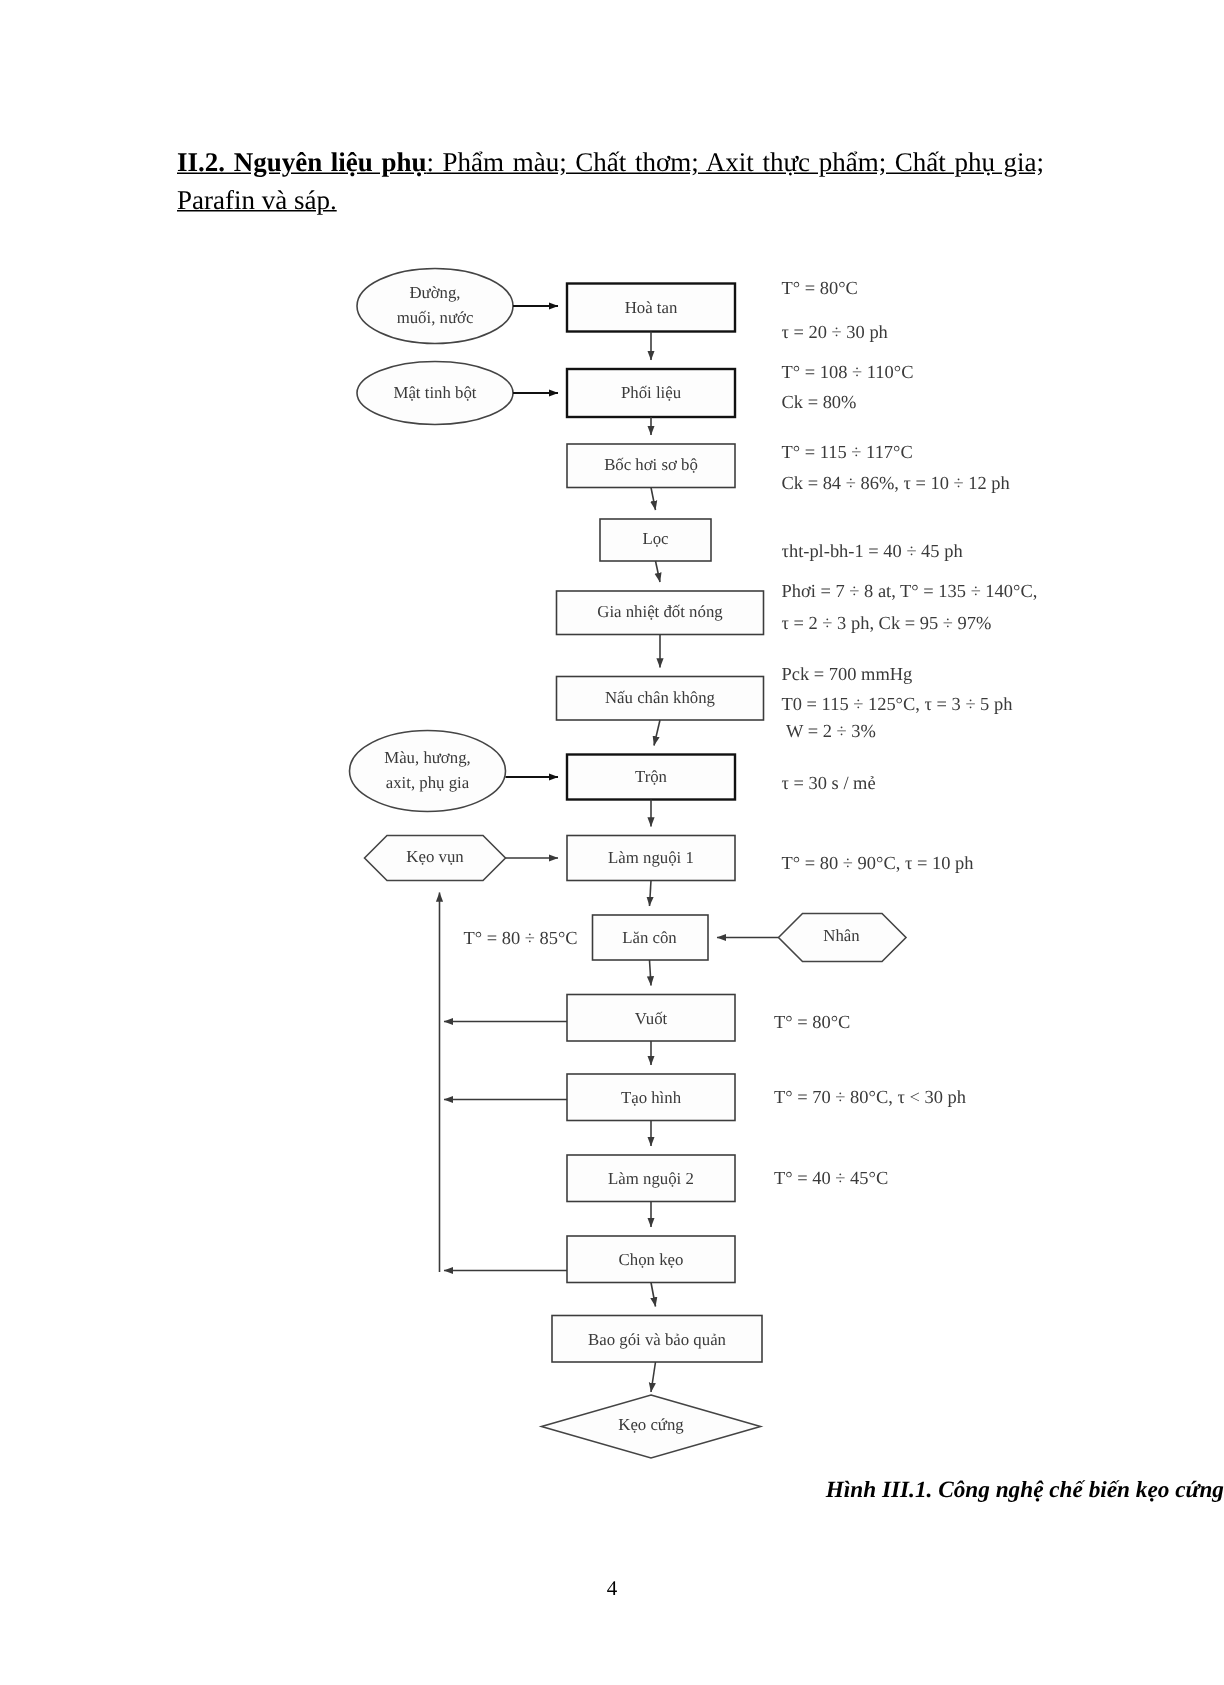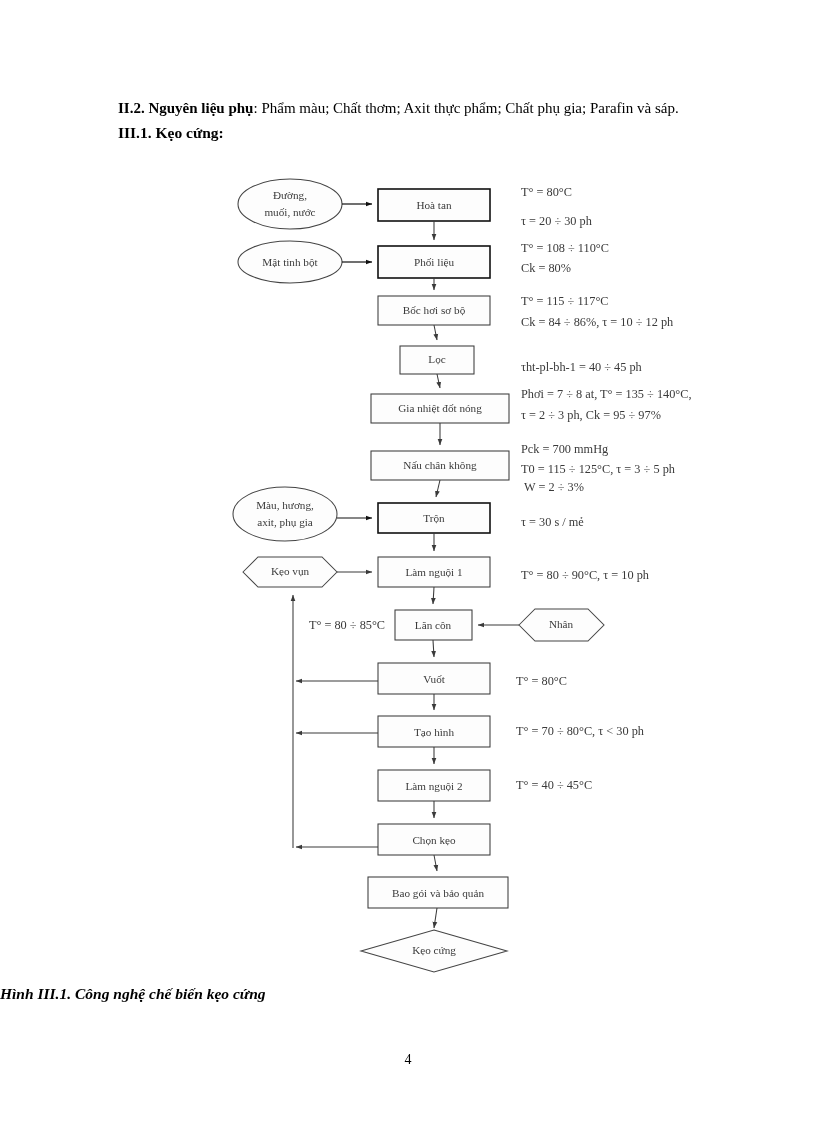--- a/index.html
+++ b/index.html
@@ -17,24 +17,25 @@
   }
 
   
   .text-block {
     position: absolute;
     left: 118px;
     top: 96px;
     width: 578px;
   }
   .para {
-    font-size: 15px;
+    font-size: 18px;
     line-height: 25px;
     text-align: justify;
     margin: 0;
+    text-decoration: underline;
   }
   .para .lead { font-weight: bold; }
   .heading {
     font-size: 16px;
     font-weight: bold;
     line-height: 25px;
     margin: 0;
     letter-spacing: 0.1px;
   }
   .subheading {
@@ -97,21 +98,21 @@
     fill: #2b2b2b;
     text-anchor: middle;
   }
 
   
   .caption {
     position: absolute;
     left: 0;
     top: 985px;
     width: 816px;
-    text-align: left;
+    text-align: right;
     font-family: "Liberation Serif", serif;
     font-weight: bold;
     font-style: italic;
     font-size: 15.5px;
   }
   .page-number {
     position: absolute;
     left: 0;
     top: 1052px;
     width: 816px;
@@ -120,21 +121,20 @@
     font-size: 14px;
   }
 </style>
 </head>
 <body>
 
 <div class="text-block">
   <p class="para">
     <span class="lead">II.2. Nguyên liệu phụ</span><span>: Phẩm màu; Chất thơm; Axit thực phẩm; Chất phụ gia; Parafin và sáp.</span>
   </p>
-  <p class="subheading">III.1. Kẹo cứng:</p>
 </div>
 
 <svg id="chart" viewBox="0 0 816 1123" width="816" height="1123">
 
   <defs>
     <marker id="arrow" markerWidth="7" markerHeight="7" refX="6.2" refY="3" orient="auto" markerUnits="userSpaceOnUse">
       <path d="M0,0.6 L6.4,3 L0,5.4 z" fill="#3a3a3a"></path>
     </marker>
     <marker id="arrowDark" markerWidth="7" markerHeight="7" refX="6.2" refY="3" orient="auto" markerUnits="userSpaceOnUse">
       <path d="M0,0.6 L6.4,3 L0,5.4 z" fill="#111"></path>

